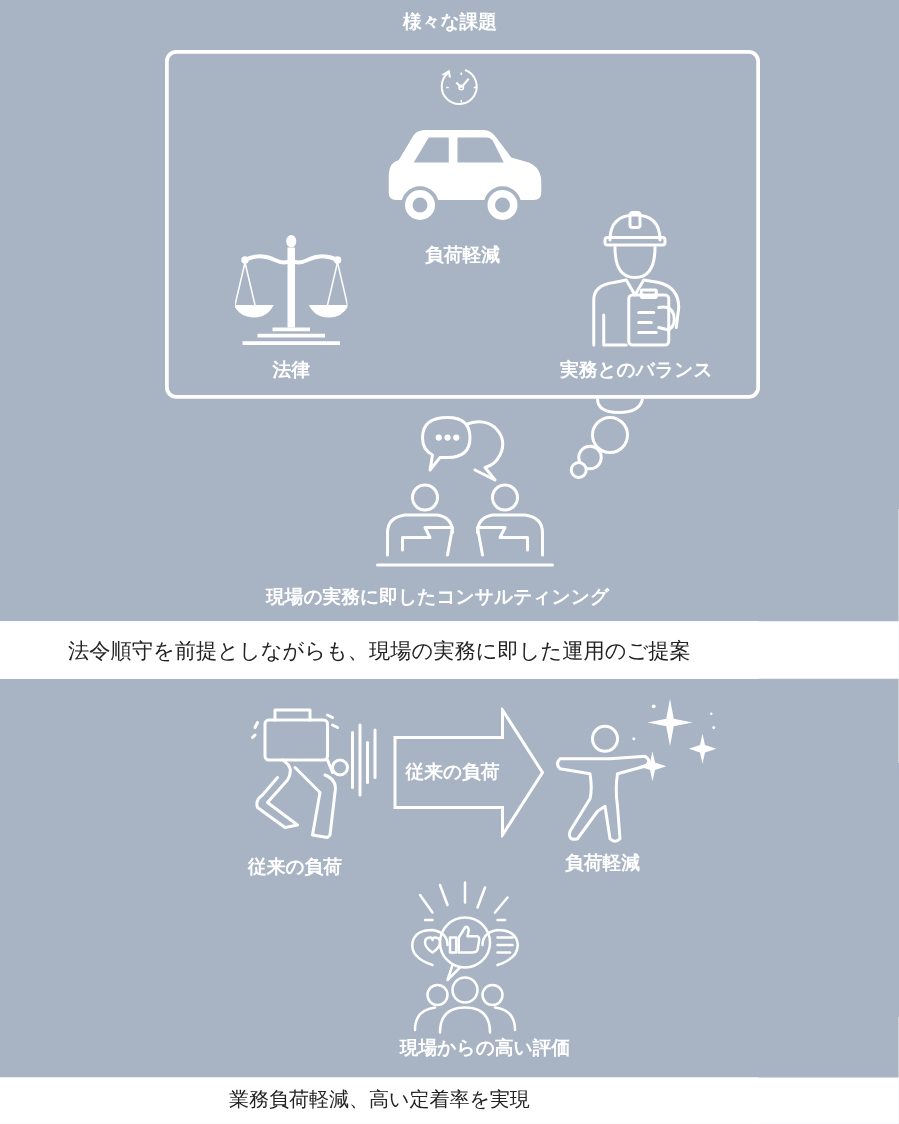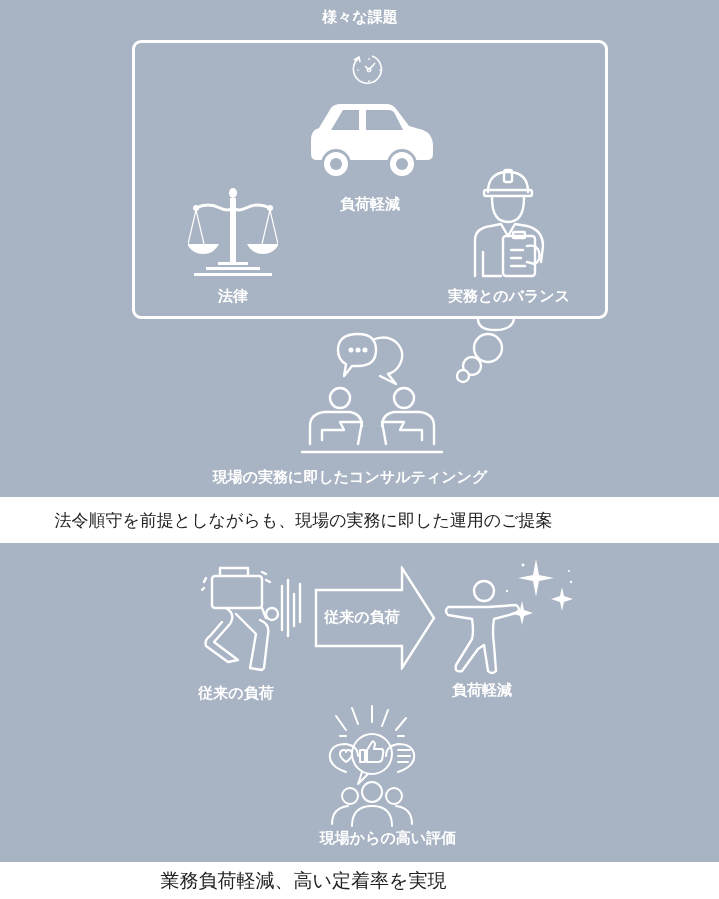--- a/index.html
+++ b/index.html
@@ -198,15 +198,15 @@
       <circle cx="54" cy="90" r="10"></circle>
       <circle cx="76" cy="94" r="8"></circle>
       <path d="M14 122 Q14 106 30 104"></path>
       <path d="M94 122 Q94 106 78 104"></path>
       <path d="M34 124 Q34 104 54 104 Q74 104 74 124"></path>
     </g>
   </svg>
 </div>
 <div class="lbl" style="left:388px;top:829px;">現場からの高い評価</div>
 
-<div class="band" style="top:862px;height:37px;font-size:19px;">
+<div class="band" style="top:862px;height:37px;font-size:16px;">
   <span>業務負荷軽減、高い定着率を実現</span>
 </div>
 
 </body></html>

